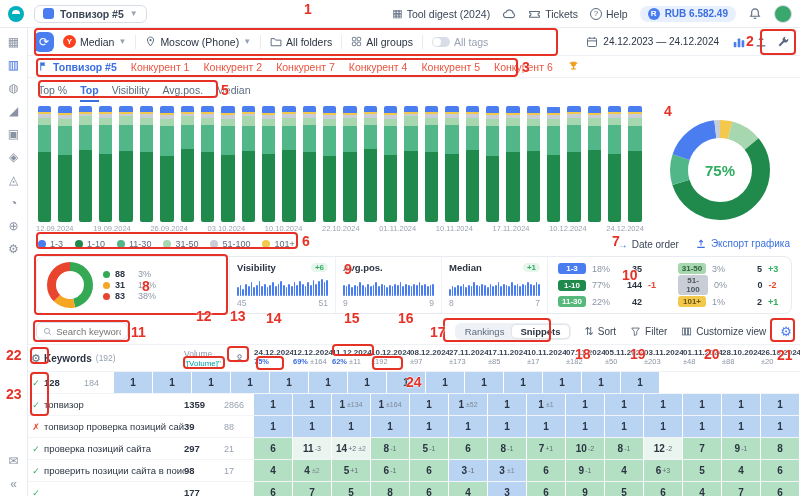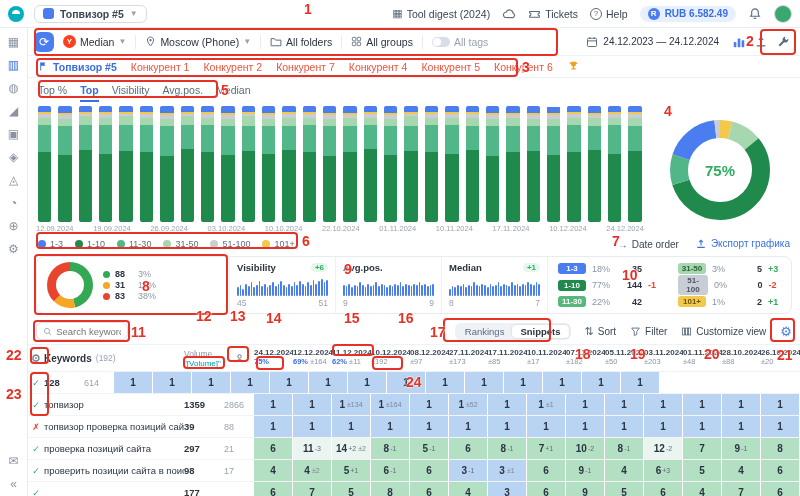--- a/index.html
+++ b/index.html
@@ -962,21 +962,21 @@
                 <span class="dlt">±20</span>
               </div>
             </span>
           </span>
       </div>
 
       <div style="flex:1;overflow:hidden">
           <div class="trow">
             <span class="td-status check">✓</span>
             <span class="td-vol">128</span>
-            <span class="td-extra">614</span>
+            <span class="td-extra">184</span>
             <span class="td-cells">
               <span class="cell blue">1</span>
               <span class="cell blue">1</span>
               <span class="cell blue">1</span>
               <span class="cell blue">1</span>
               <span class="cell blue">1</span>
               <span class="cell blue">1</span>
               <span class="cell blue">1</span>
               <span class="cell blue">1</span>
               <span class="cell blue">1</span>

